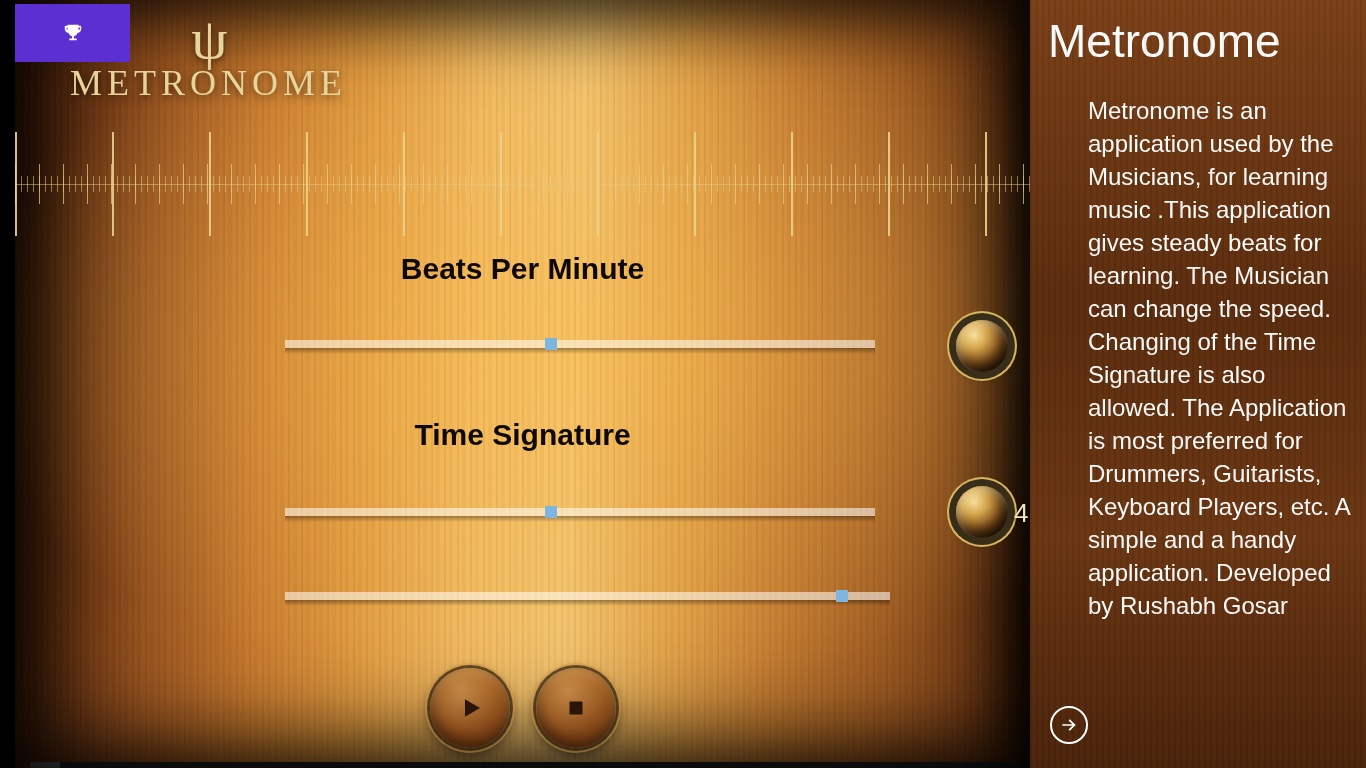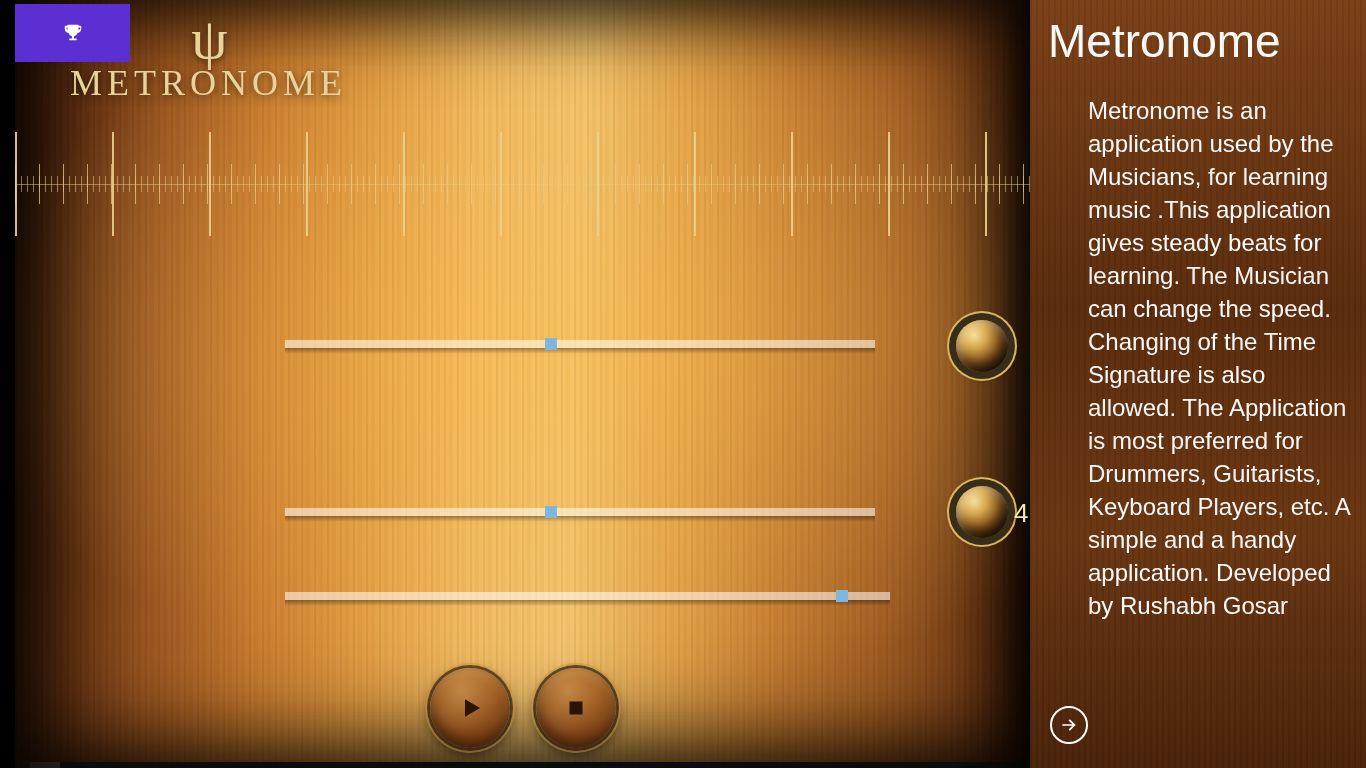--- a/index.html
+++ b/index.html
@@ -282,31 +282,33 @@
     <div class="logo-mark">ψ</div>
     <div class="logo-text">METRONOME</div>
   </div>
 
   <div class="ruler">
     <div class="ticks-small"></div>
     <div class="ticks-mid"></div>
     <div class="ticks-big"></div>
   </div>
 
+  <div class="section-label label-bpm">Beats Per Minute</div>
 
   <div class="slider slider-bpm">
     <div class="track"></div>
       <div class="track-shadow"></div>
     <div class="thumb" id="thumb-bpm" style="left: 45%;"></div>
   </div>
 
   <div class="knob knob-bpm">
     <span class="knob-val"></span>
   </div>
 
+  <div class="section-label label-ts">Time Signature</div>
 
   <div class="slider slider-ts1">
     <div class="track"></div>
       <div class="track-shadow"></div>
     <div class="thumb" id="thumb-ts1" style="left: 45%;"></div>
   </div>
 
   <div class="knob knob-ts">
     <span class="knob-val">4</span>
   </div>

